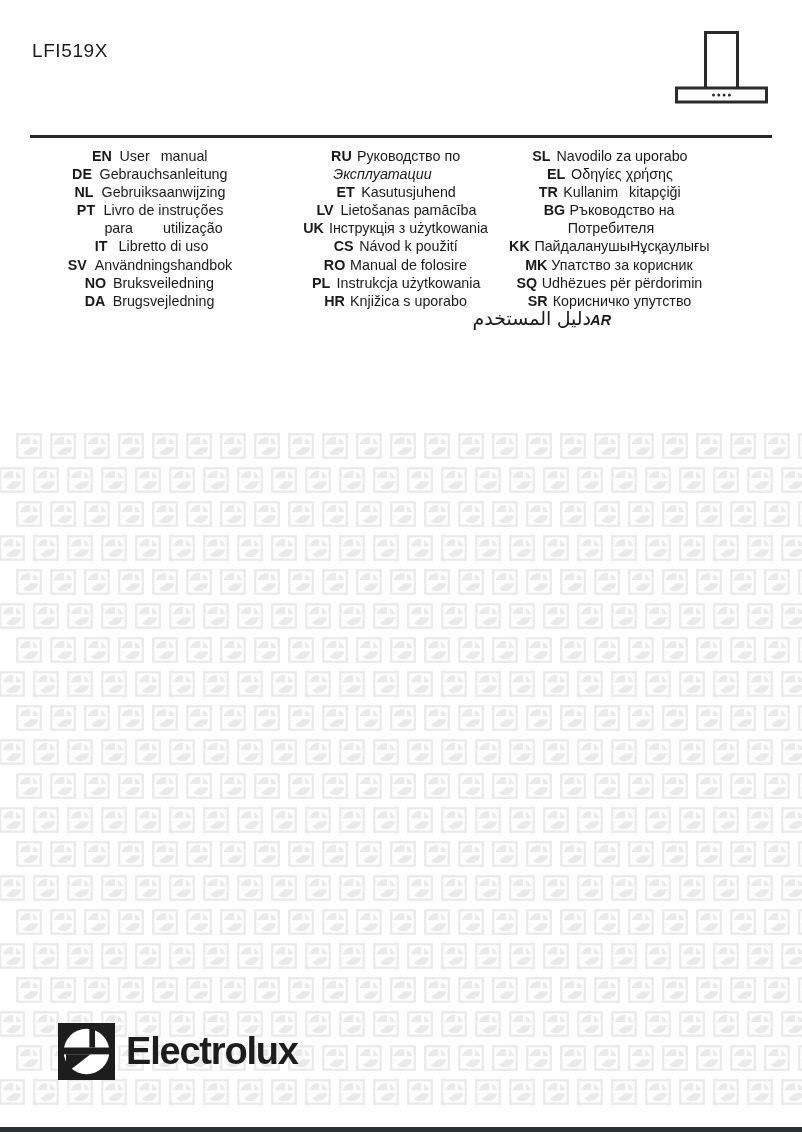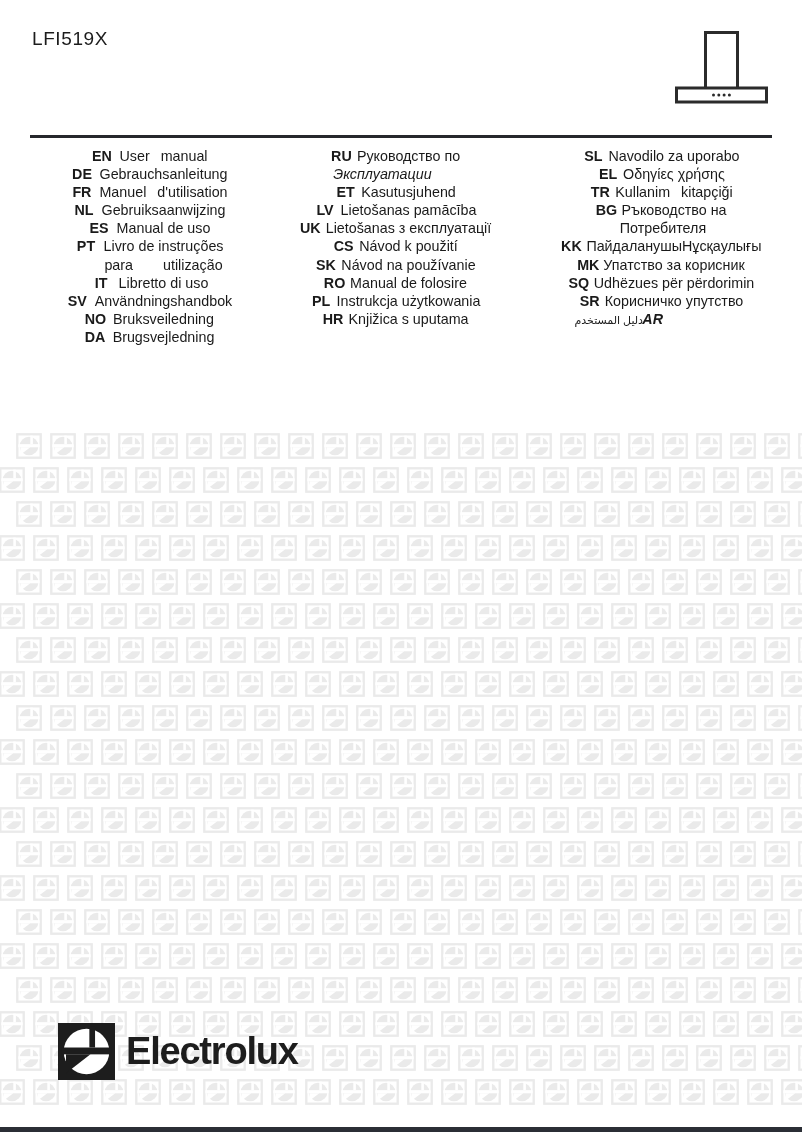--- a/index.html
+++ b/index.html
@@ -1,39 +1,39 @@
 <!DOCTYPE html>
 <html><head>
 <meta charset="utf-8">
 <style>
   html,body{margin:0;padding:0;background:#fff;}
   .page{position:relative;width:802px;height:1136px;background:#ffffff;overflow:hidden;
         font-family:"Liberation Sans","DejaVu Sans",sans-serif;color:#1a1a1a;}
 
   
-  .model{position:absolute;left:32px;top:28px;font-size:19px;letter-spacing:.6px;color:#1c1c1c;}
+  .model{position:absolute;left:32px;top:40px;font-size:19px;letter-spacing:.6px;color:#1c1c1c;}
   .hood-icon{position:absolute;left:672px;top:26px;}
   .top-rule{position:absolute;left:30px;top:135px;width:742px;height:3px;background:#26282c;}
 
   
   .col{position:absolute;top:147px;font-size:14.3px;line-height:18.1px;}
   .col1{left:30px;width:232px;}
   .col2{left:262px;width:230px;}
-  .col3{left:515px;width:288px;}
+  .col3{left:463px;width:288px;}
   .lrow{white-space:nowrap;text-align:center;}
   .code{font-weight:bold;display:inline-block;min-width:35px;}
   .col2 .code{min-width:31px;margin-left:32px;}
   .col3 .code{min-width:30px;}
   .wide{word-spacing:7px;}
   .cont{padding-left:35px;}
   .col2 .cont{padding-left:11px;font-style:italic;}
   .col3 .cont{padding-left:8px;}
   .spread{word-spacing:26px;}
   .ar-row{text-align:right;padding-right:140px;}
-  .ar-text{font-size:11px;}
+  .ar-text{font-size:19px;}
   .ar-code{min-width:0;margin-left:-10px;font-style:italic;}
 
   
   .pattern{position:absolute;left:0;top:433px;width:802px;height:673px;overflow:hidden;}
   .ptile{position:absolute;}
 
   
   .brand{position:absolute;left:58px;top:1023px;height:57px;display:flex;align-items:center;}
   .brand-word{margin-left:11px;font-size:38px;font-weight:bold;letter-spacing:-1.2px;color:#1d1d1d;}
   .bottom-bar{position:absolute;left:0;top:1127px;width:802px;height:5px;background:#2b2e35;}
@@ -52,42 +52,39 @@
     <circle cx="46.8" cy="69" r="1.5" fill="#2b2b2b"></circle>
     <circle cx="52.1" cy="69" r="1.5" fill="#2b2b2b"></circle>
     <circle cx="57.4" cy="69" r="1.5" fill="#2b2b2b"></circle>
   </svg>
 
   <div class="top-rule"></div>
 
   <div class="col col1">
     <div class="lrow wide"><b class="code">EN</b><span>User manual</span></div>
     <div class="lrow"><b class="code">DE</b><span>Gebrauchsanleitung</span></div>
-    <div class="lrow wide"><b class="code">FR</b><span>Manuel d'utilisation</span></div>
     <div class="lrow"><b class="code">NL</b><span>Gebruiksaanwijzing</span></div>
-    <div class="lrow"><b class="code">ES</b><span>Manual de uso</span></div>
     <div class="lrow"><b class="code">PT</b><span>Livro de instruções</span></div>
     <div class="lrow cont spread"><span>para utilização</span></div>
     <div class="lrow"><b class="code">IT</b><span>Libretto di uso</span></div>
     <div class="lrow"><b class="code">SV</b><span>Användningshandbok</span></div>
     <div class="lrow"><b class="code">NO</b><span>Bruksveiledning</span></div>
     <div class="lrow"><b class="code">DA</b><span>Brugsvejledning</span></div>
   </div>
 
   <div class="col col2">
     <div class="lrow"><b class="code">RU</b><span>Руководство по</span></div>
     <div class="lrow cont"><span>Эксплуатации</span></div>
     <div class="lrow"><b class="code">ET</b><span>Kasutusjuhend</span></div>
     <div class="lrow"><b class="code">LV</b><span>Lietošanas pamācība</span></div>
-    <div class="lrow"><b class="code">UK</b><span>Lietošanas з експлуатації</span></div>
+    <div class="lrow"><b class="code">UK</b><span>Інструкція з użytkowania</span></div>
     <div class="lrow"><b class="code">CS</b><span>Návod k použití</span></div>
-    <div class="lrow"><b class="code">SK</b><span>Návod na používanie</span></div>
     <div class="lrow"><b class="code">RO</b><span>Manual de folosire</span></div>
     <div class="lrow"><b class="code">PL</b><span>Instrukcja użytkowania</span></div>
-    <div class="lrow"><b class="code">HR</b><span>Knjižica s uputama</span></div>
+    <div class="lrow"><b class="code">HR</b><span>Knjižica s uporabo</span></div>
   </div>
 
   <div class="col col3">
     <div class="lrow"><b class="code">SL</b><span>Navodilo za uporabo</span></div>
     <div class="lrow"><b class="code">EL</b><span>Οδηγίες χρήσης</span></div>
     <div class="lrow wide"><b class="code">TR</b><span>Kullanim kitapçiği</span></div>
     <div class="lrow"><b class="code">BG</b><span>Ръководство на</span></div>
     <div class="lrow cont"><span>Потребителя</span></div>
     <div class="lrow"><b class="code">KK</b><span>ПайдаланушыНұсқаулығы</span></div>
     <div class="lrow"><b class="code">MK</b><span>Упатство за корисник</span></div>

